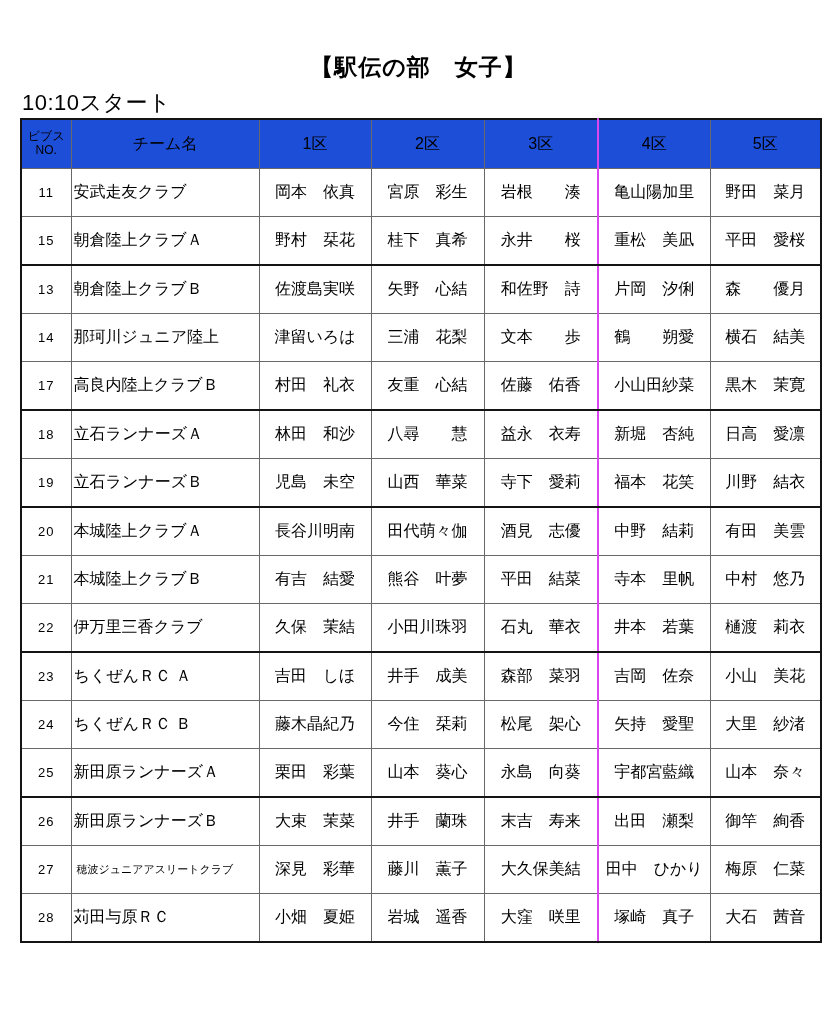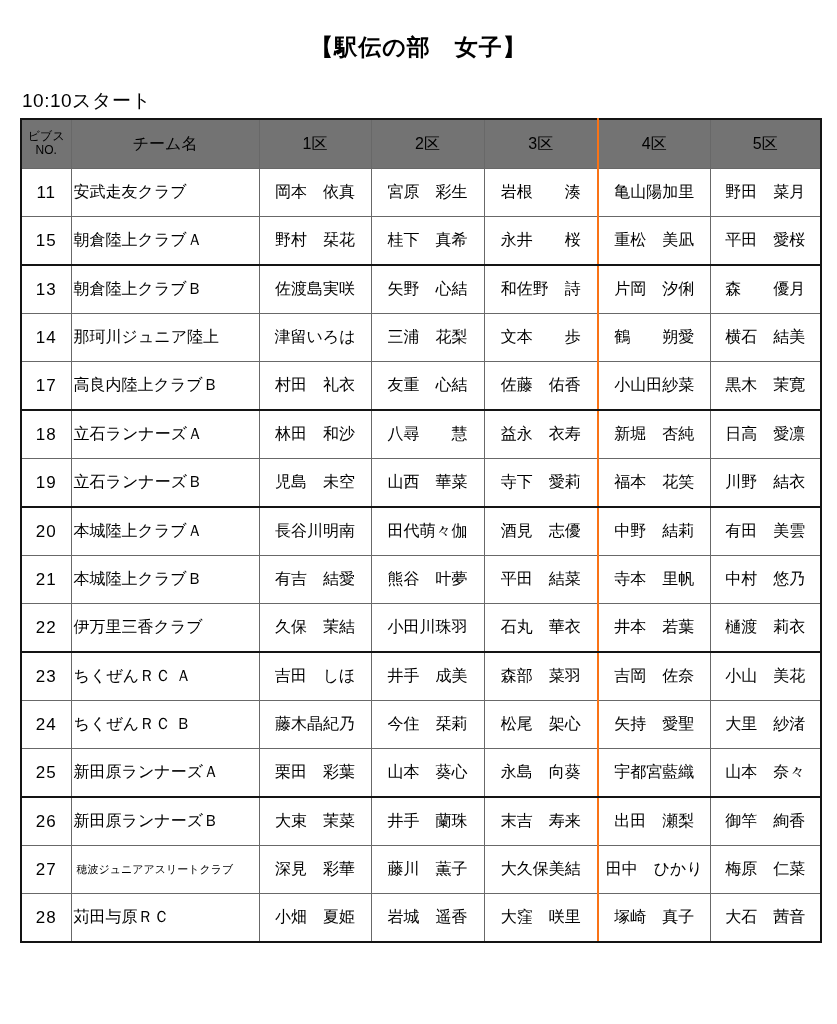--- a/index.html
+++ b/index.html
@@ -2,53 +2,53 @@
 <html><head>
 <meta charset="utf-8">
 <style>
   html,body{margin:0;padding:0;}
   body{
     width:837px;height:1024px;background:#ffffff;color:#000;
     font-family:"Liberation Sans","DejaVu Sans",sans-serif;
     position:relative;overflow:hidden;
   }
   .page-title{
-    position:absolute;top:32px;left:0;width:837px;
+    position:absolute;top:52px;left:0;width:837px;
     text-align:center;font-size:23px;font-weight:bold;letter-spacing:1px;
   }
   .start-time{
     position:absolute;top:88px;left:22px;
-    font-size:19px;font-weight:500;letter-spacing:.5px;
+    font-size:22px;font-weight:500;letter-spacing:.5px;
   }
   table.roster{
     position:absolute;top:118px;left:20px;width:800px;
     border-collapse:collapse;table-layout:fixed;
     border:2px solid #141414;
   }
   .roster th,.roster td{
     border:1px solid #686868;
     overflow:hidden;white-space:nowrap;
     padding:0;
   }
   .roster thead th{
-    background:#737373;font-weight:normal;
+    background:#1d4ed8;font-weight:normal;
     height:48px;font-size:16px;text-align:center;vertical-align:middle;
   }
   .roster thead th.bib-header{
     font-size:12px;line-height:1.15;white-space:pre-line;
   }
   .roster tbody td{
     height:47px;background:#ffffff;
     text-align:center;vertical-align:middle;font-size:16px;
   }
-  .roster td.bib{font-size:17px;letter-spacing:1px;}
+  .roster td.bib{font-size:13px;letter-spacing:1px;}
   .roster td.team{text-align:left;padding-left:2px;font-size:16px;}
   .roster td.team.small{font-size:11px;padding-left:5px;}
   
-  .roster th:nth-child(6),.roster td:nth-child(6){border-left:2px solid #f97316;}
+  .roster th:nth-child(6),.roster td:nth-child(6){border-left:2px solid #d946ef;}
   
   .roster tbody tr:nth-child(2) td,
   .roster tbody tr:nth-child(5) td,
   .roster tbody tr:nth-child(7) td,
   .roster tbody tr:nth-child(10) td,
   .roster tbody tr:nth-child(13) td,
   .roster tbody tr:nth-child(16) td{border-bottom:2px solid #141414;}
 </style>
 </head>
 <body>

